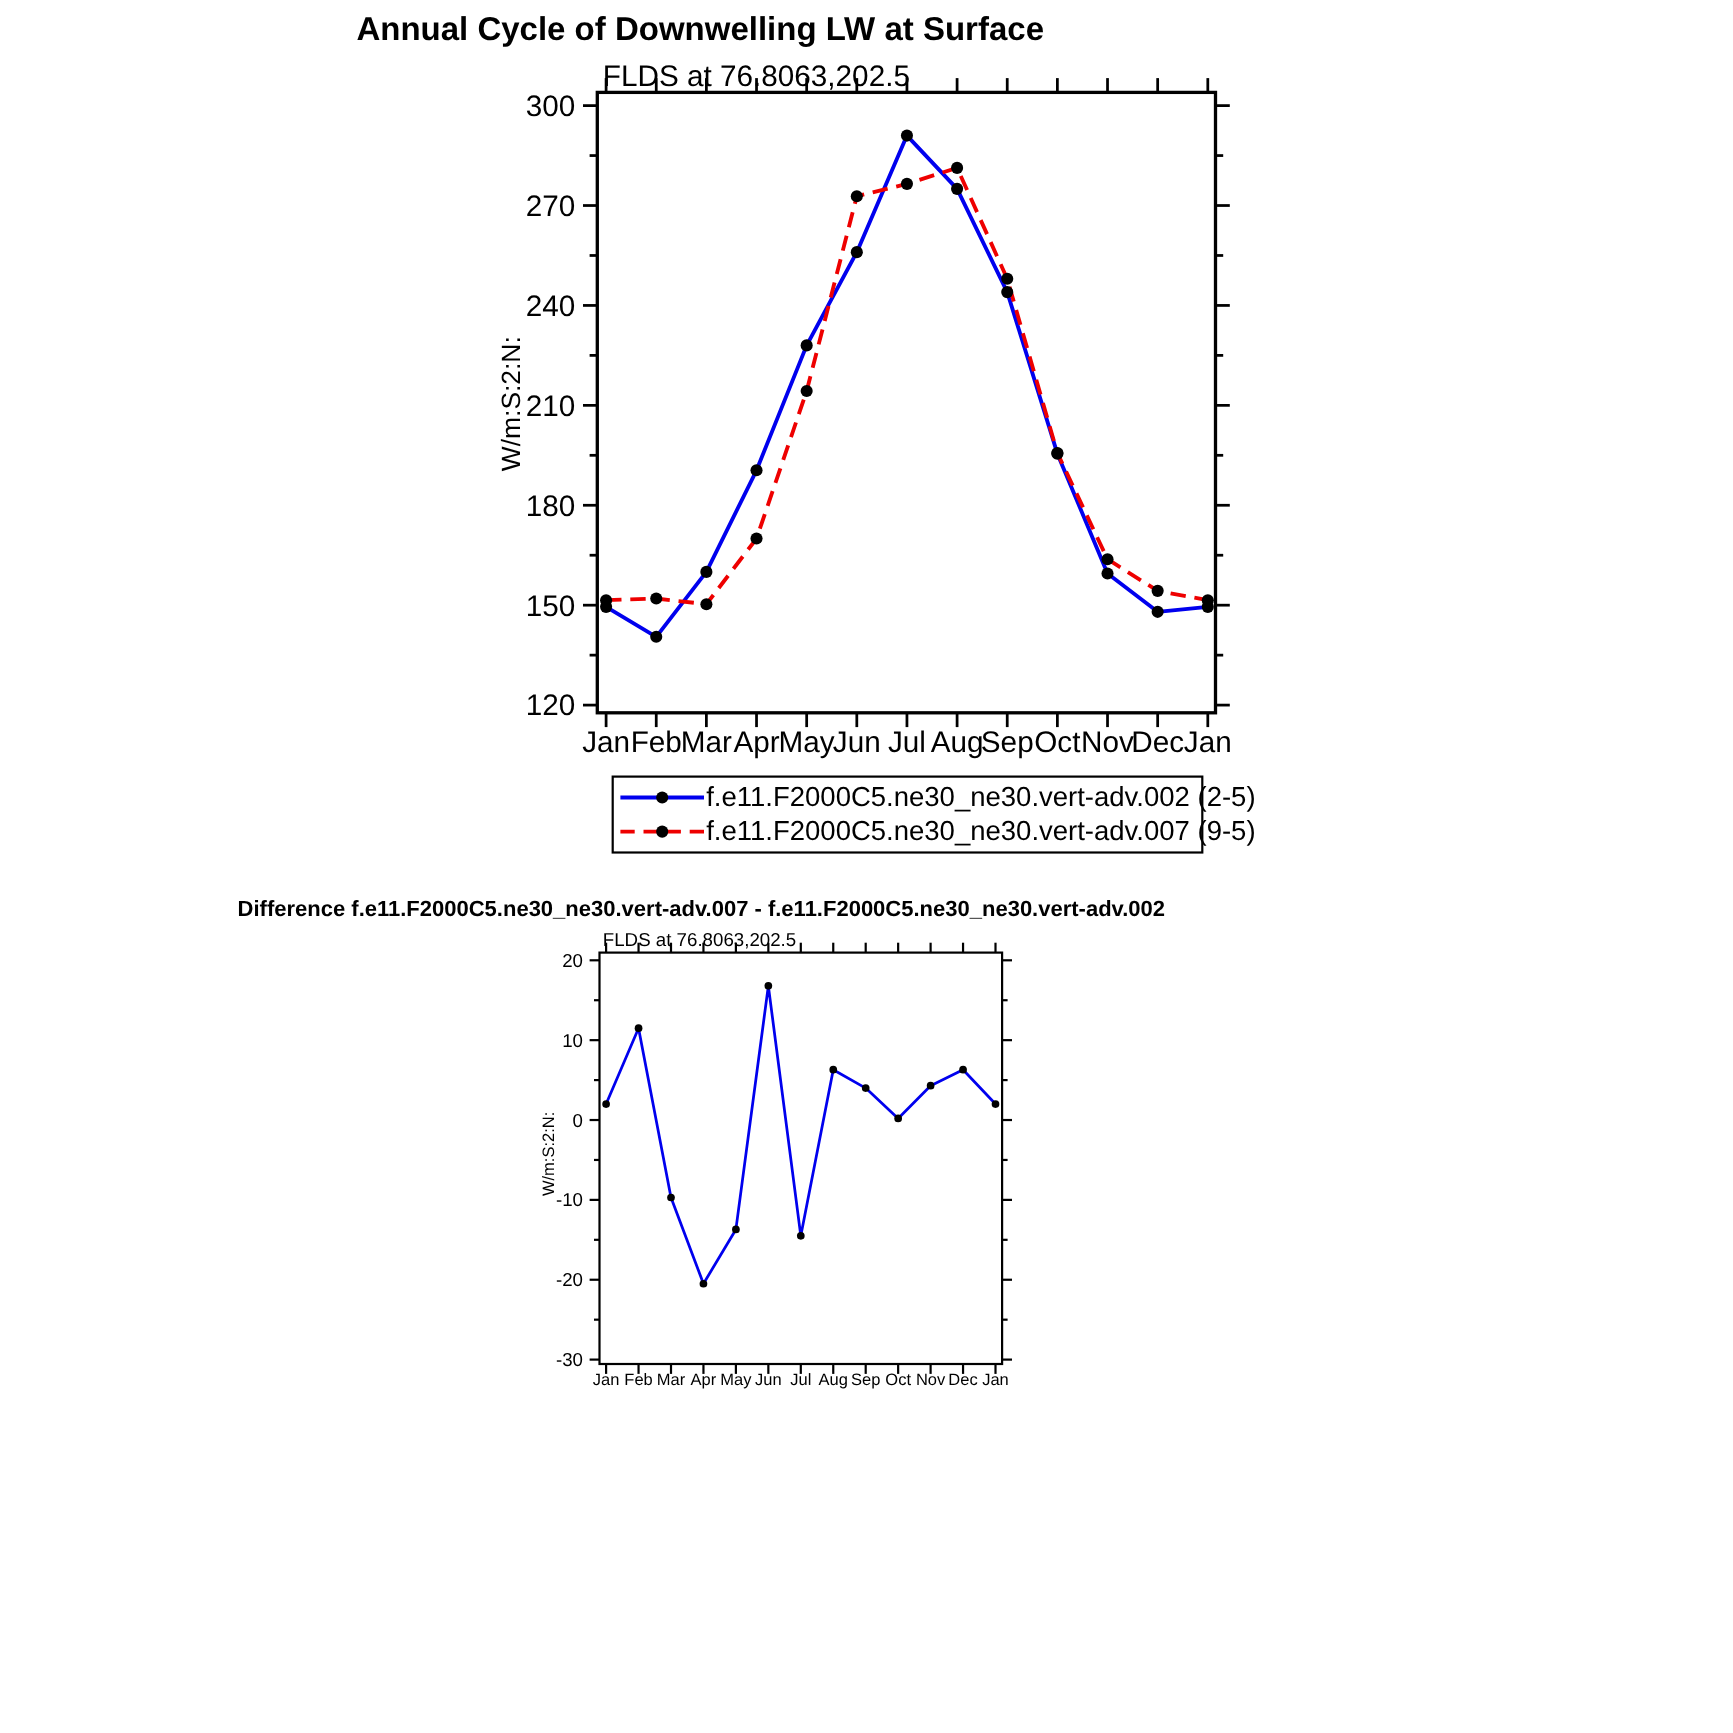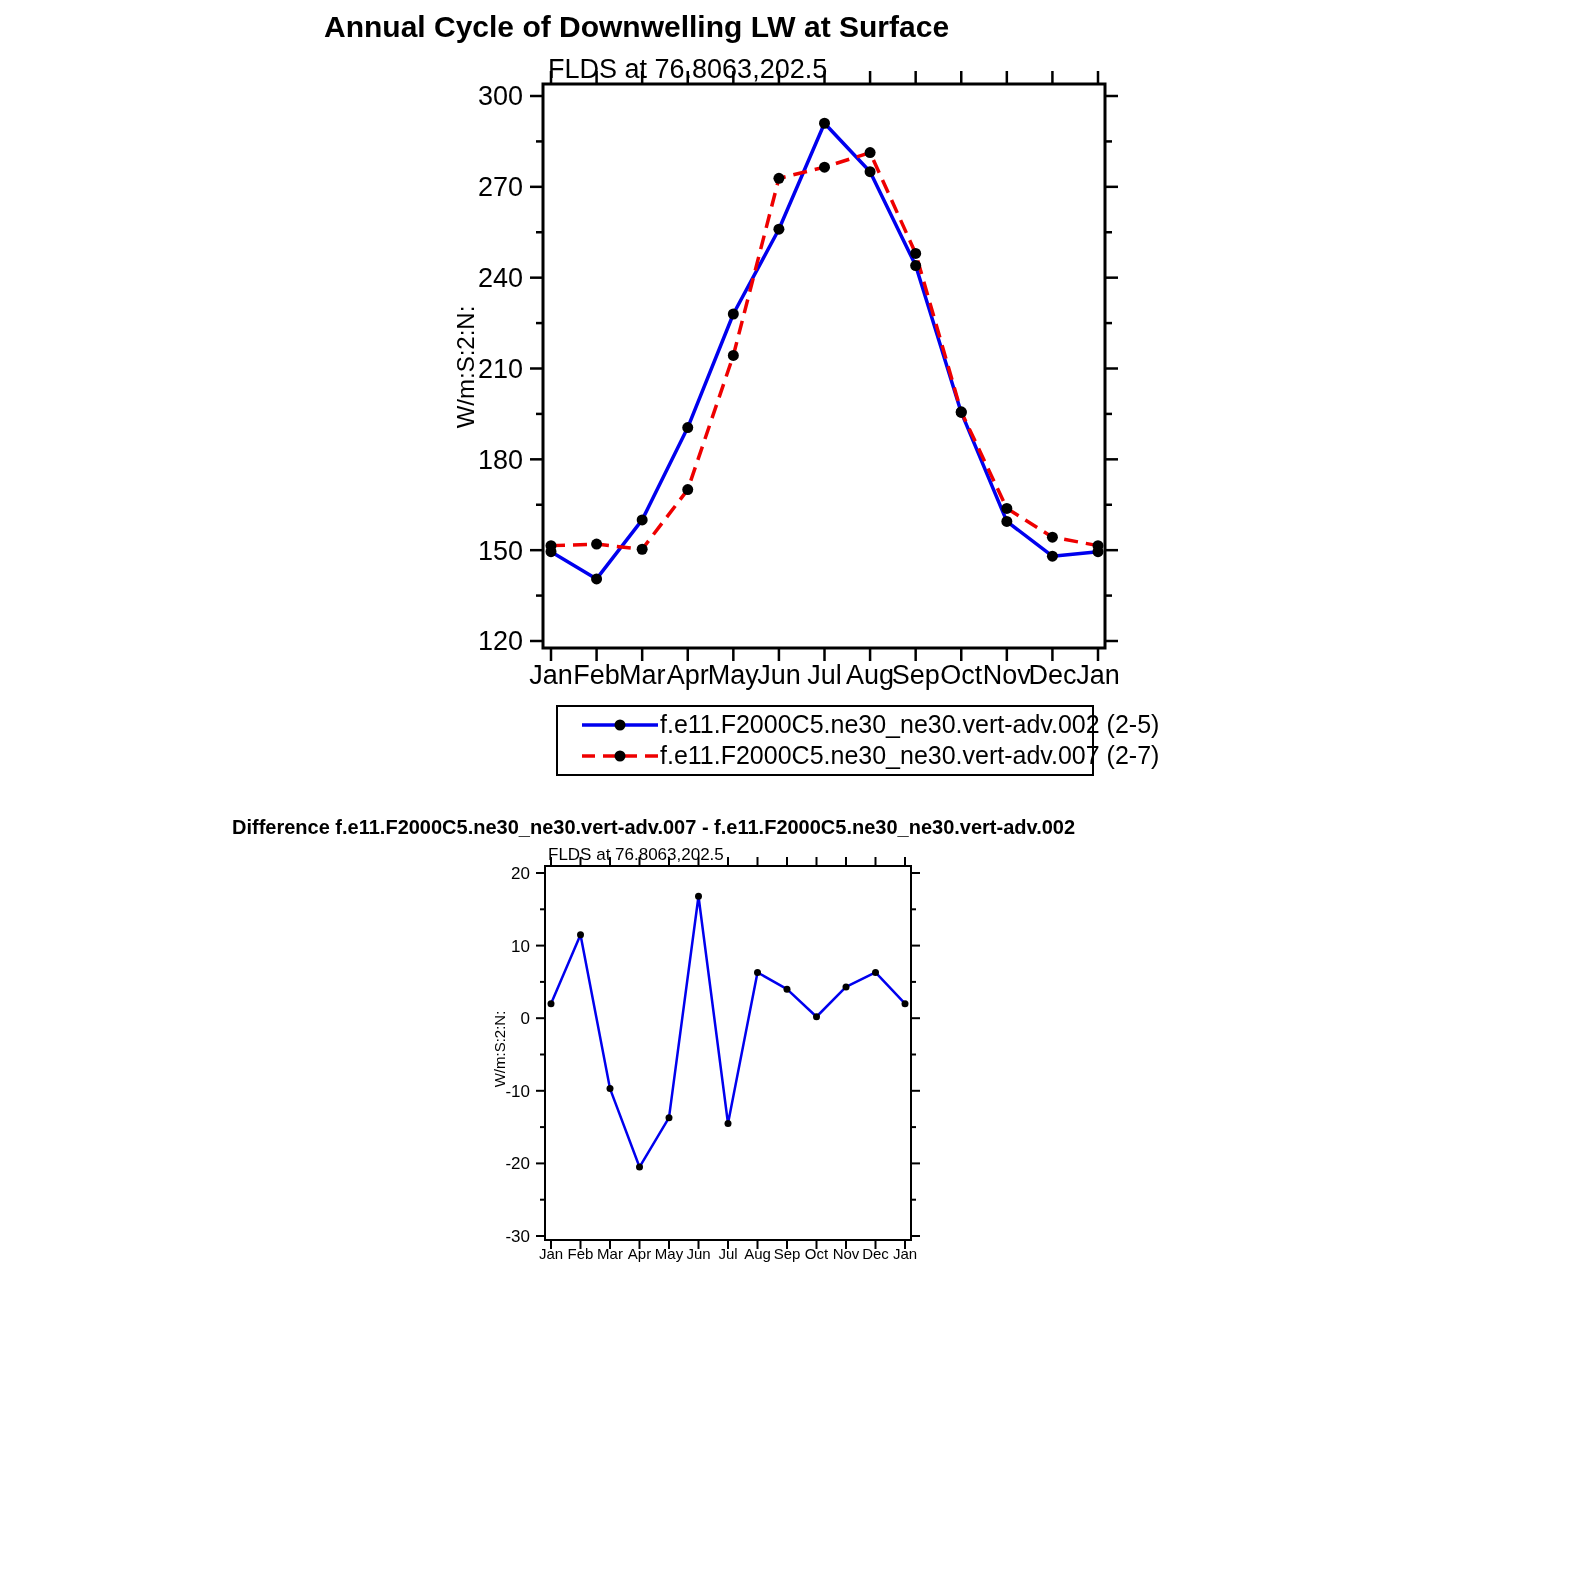--- a/index.html
+++ b/index.html
@@ -8,25 +8,25 @@
   #charts-svg{position:absolute;left:0;top:0;}
   .title{position:absolute;font-weight:bold;white-space:nowrap;}
   .top-title{left:324px;top:10px;width:1000px;font-size:30px;}
   .subtitle{position:absolute;font-weight:normal;white-space:nowrap;text-align:right;}
   .top-subtitle{left:548px;top:54px;font-size:27px;}
   .ylabel{position:absolute;transform:translate(-50%,-50%) rotate(-90deg);white-space:nowrap;}
   .top-ylabel{left:466px;top:367px;font-size:24px;}
   .bottom-ylabel{left:499px;top:1049px;font-size:15px;}
   .legend{position:absolute;left:556px;top:705px;width:538px;height:71px;
           border:2px solid #000;box-sizing:border-box;display:flex;flex-direction:column;
-          justify-content:flex-start;padding:2px 22px;background:#fff;}
+          justify-content:center;padding:2px 4px;background:#fff;}
   .legend-row{display:flex;align-items:center;height:31px;}
   .legend-sample{flex:0 0 auto;}
   .legend-label{font-size:25px;white-space:nowrap;}
-  .bottom-title{left:232px;top:816px;width:1000px;font-size:20px;}
+  .bottom-title{left:216px;top:816px;width:1000px;font-size:20px;}
   .bottom-subtitle{left:548px;top:845px;font-size:17px;}
 </style>
 </head>
 <body>
 
 <div class="page">
 
   <svg id="charts-svg" width="1575" height="1575" viewBox="0 0 1575 1575">
       <rect x="543" y="84" width="562" height="564" fill="none" stroke="#000" stroke-width="3"></rect>
       <line x1="551" y1="648" x2="551" y2="661" stroke="#000" stroke-width="2.5"></line>
@@ -223,21 +223,21 @@
         <line x1="2" y1="14" x2="78" y2="14" stroke-width="3.5" stroke="#0000ee"></line>
         <circle cx="40" cy="14" r="5.5" fill="#000000"></circle>
       </svg>
       <span class="legend-label">f.e11.F2000C5.ne30_ne30.vert-adv.002 (2-5)</span>
     </div>
     <div class="legend-row">
       <svg class="legend-sample" width="80" height="28">
         <line x1="2" y1="14" x2="78" y2="14" stroke-width="3.5" stroke-dasharray="13 8" stroke="#ee0000"></line>
         <circle cx="40" cy="14" r="5.5" fill="#000000"></circle>
       </svg>
-      <span class="legend-label">f.e11.F2000C5.ne30_ne30.vert-adv.007 (2-7)</span>
+      <span class="legend-label">f.e11.F2000C5.ne30_ne30.vert-adv.007 (9-5)</span>
     </div>
   </div>
 
   <div class="title bottom-title">Difference f.e11.F2000C5.ne30_ne30.vert-adv.007 - f.e11.F2000C5.ne30_ne30.vert-adv.002</div>
   <div class="subtitle bottom-subtitle">FLDS at 76.8063,202.5</div>
   <div class="ylabel bottom-ylabel">W/m:S:2:N:</div>
 
 </div>
 
 </body></html>

